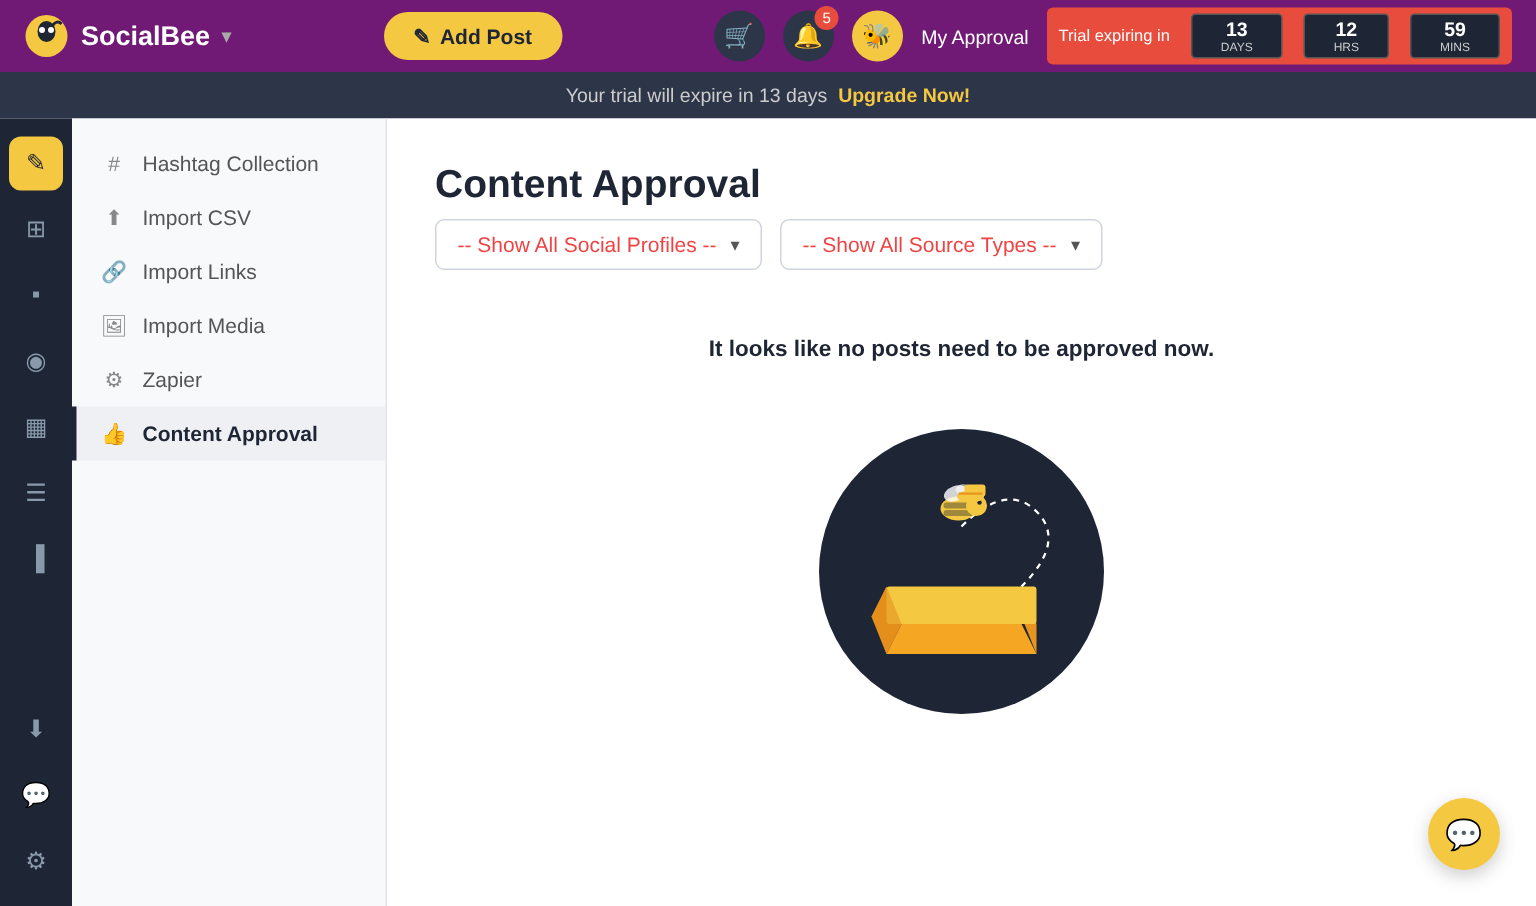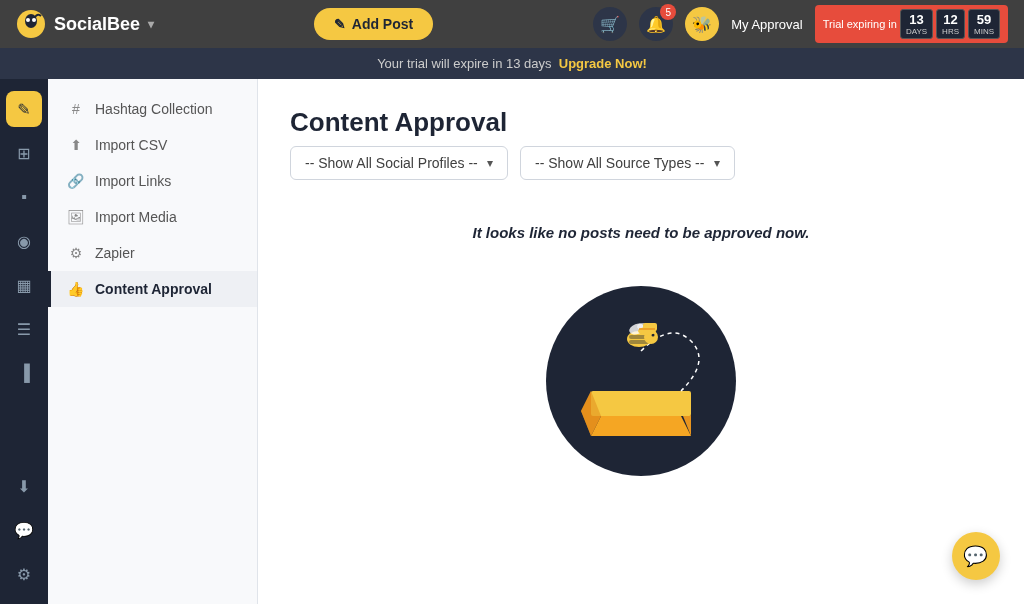--- a/index.html
+++ b/index.html
@@ -1,20 +1,20 @@
 <!DOCTYPE html>
 <html><head>
   <meta charset="utf-8">
   <style>
     * { box-sizing: border-box; margin: 0; padding: 0; }
     body { font-family: -apple-system, BlinkMacSystemFont, 'Segoe UI', sans-serif; background: #f5f5f5; overflow: hidden; }
 
     
     .navbar {
-      background: #404040;
+      background: #701a75;
       height: 48px;
       display: flex;
       align-items: center;
       padding: 0 16px;
       gap: 16px;
       position: relative;
       z-index: 100;
     }
     .navbar-brand {
       display: flex;
@@ -101,27 +101,27 @@
       font-weight: 500;
     }
     .trial-badge {
       background: #e74c3c;
       color: white;
       border-radius: 4px;
       padding: 4px 8px;
       font-size: 11px;
       display: flex;
       align-items: center;
-      gap: 3px;
+      gap: 14px;
     }
     .trial-time-block {
       background: #1e2535;
       border: 1px solid #555;
       border-radius: 3px;
-      padding: 2px 5px;
+      padding: 2px 19px;
       text-align: center;
     }
     .trial-time-num {
       font-size: 13px;
       font-weight: 700;
     }
     .trial-time-label {
       font-size: 8px;
       color: #ccc;
     }
@@ -239,42 +239,41 @@
       cursor: pointer;
       display: flex;
       align-items: center;
       gap: 8px;
       min-width: 200px;
     }
     .filter-select select {
       border: none;
       outline: none;
       font-size: 14px;
-      color: #404040;
+      color: #ef4444;
       background: transparent;
       width: 100%;
       cursor: pointer;
       appearance: none;
     }
     .dropdown-arrow {
       color: #555;
       font-size: 12px;
       margin-left: auto;
     }
 
     .empty-state {
       text-align: center;
       padding: 20px;
     }
     .empty-state-title {
       font-size: 15px;
       font-weight: 700;
       color: #1e2535;
       margin-bottom: 20px;
-      font-style: italic;
     }
     .empty-illustration {
       width: 220px;
       height: 220px;
       margin: 0 auto;
     }
 
     
     .chat-fab {
       position: fixed;

